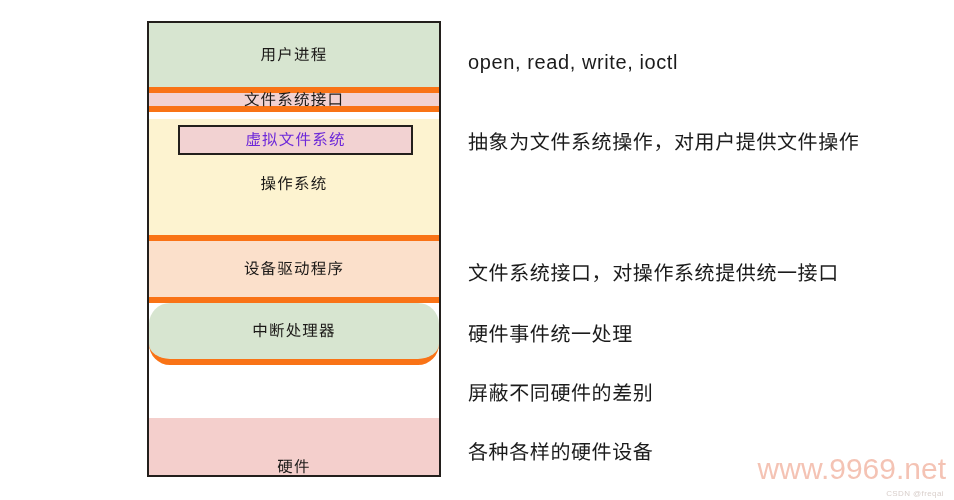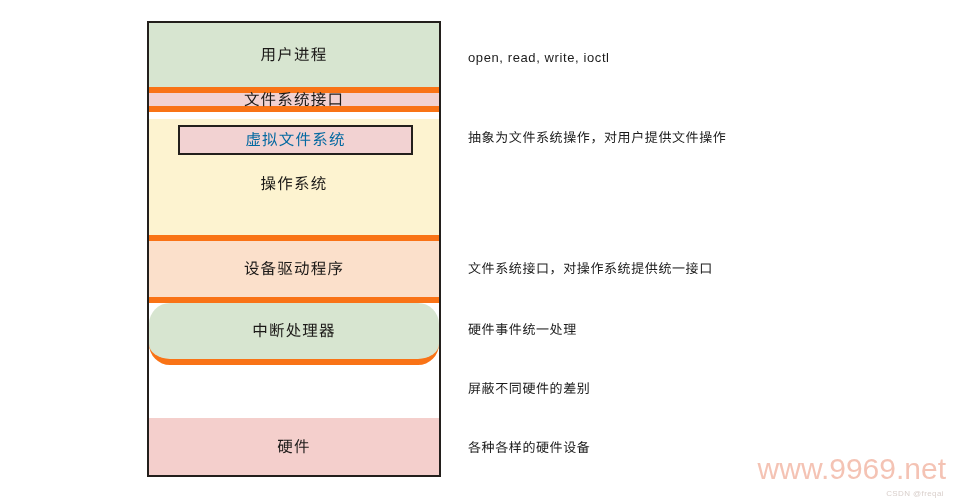--- a/index.html
+++ b/index.html
@@ -43,20 +43,21 @@
     display: flex;
     align-items: center;
     justify-content: center;
     color: #1c1a18;
     font-size: 15.5px;
     letter-spacing: 1.2px;
     font-weight: 400;
   }
   .layer:last-child {
     border-bottom: none;
+    align-items: flex-end;
   }
   .layer-label {
     display: block;
     line-height: 1.1;
     text-align: center;
   }
 
   
   .layer-user      { top: 0px;   height: 70px; }
   .layer-fsi       { top: 70px;  height: 19px; }
@@ -78,39 +79,39 @@
     top: 6px;
     width: 235px;
     height: 30px;
     box-sizing: border-box;
     border: 2px solid #231f1c;
     display: flex;
     align-items: center;
     justify-content: center;
     font-size: 15.5px;
     letter-spacing: 1.2px;
-    color: #0369a1;
+    color: #6d28d9;
   }
   .os-title {
     position: absolute;
     left: 0;
     top: 52px;
     width: 100%;
     text-align: center;
     font-size: 15.5px;
     letter-spacing: 1.2px;
     color: #1c1a18;
   }
 
   
   .note {
     position: absolute;
     left: 468px;
     color: #1b1b1b;
-    font-size: 13px;
+    font-size: 20px;
     letter-spacing: 0.6px;
     white-space: nowrap;
     line-height: 1.2;
   }
   .note-0 { top: 50px; }
   .note-1 { top: 130px; }
   .note-2 { top: 261px; }
   .note-3 { top: 322px; }
   .note-4 { top: 381px; }
   .note-5 { top: 440px; }

